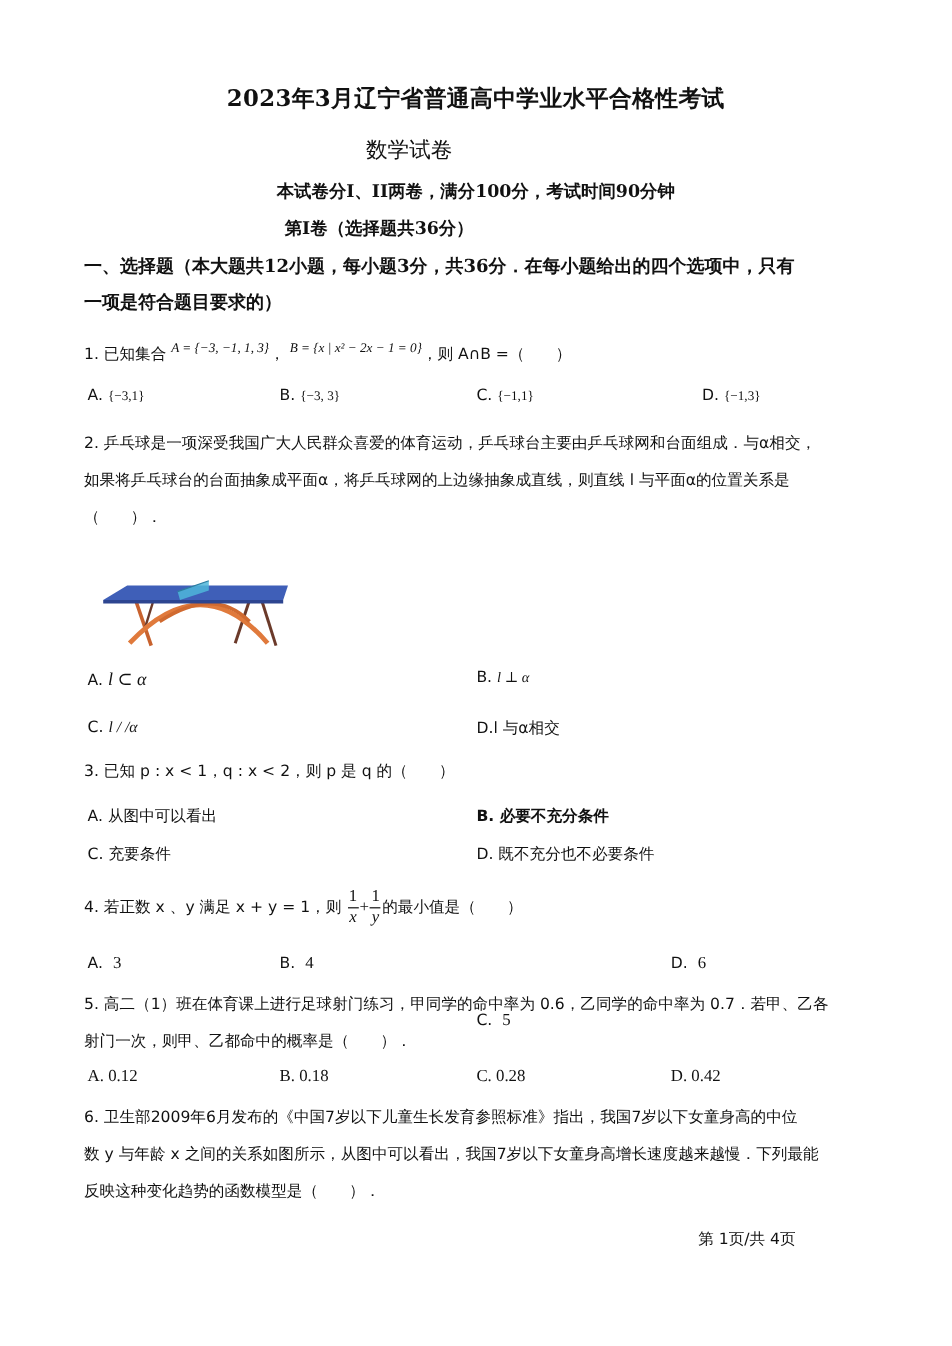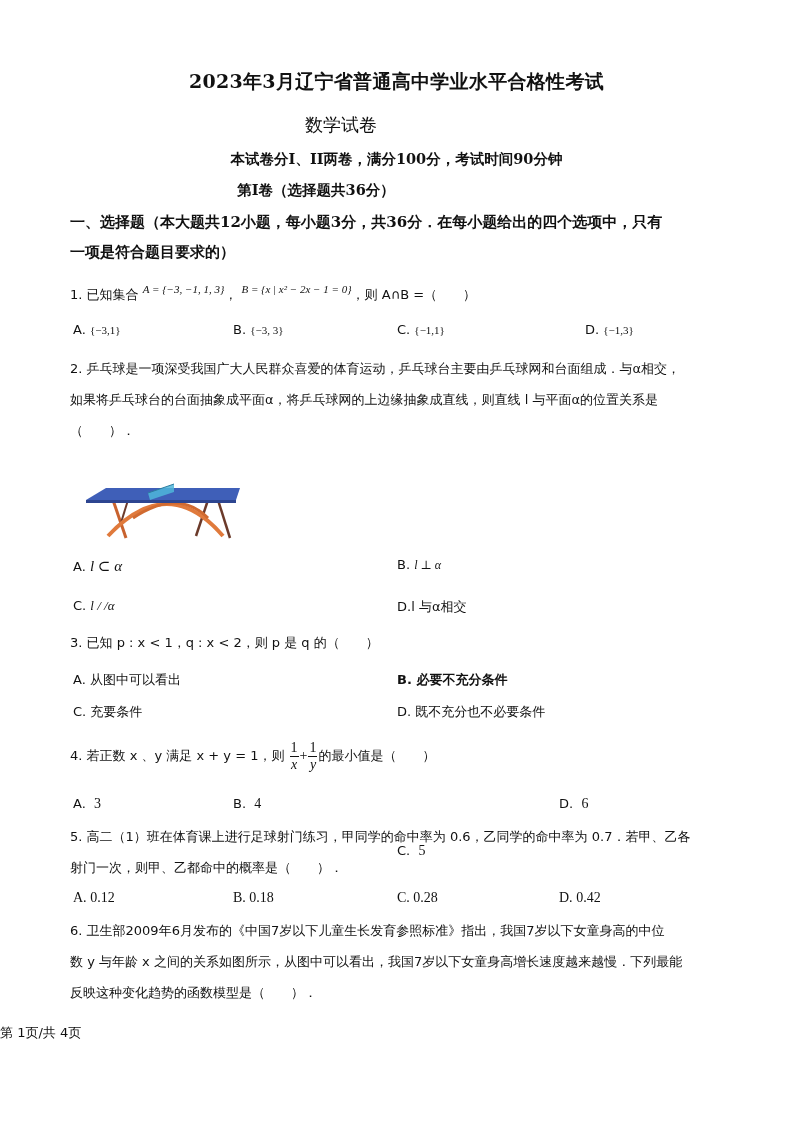--- a/index.html
+++ b/index.html
@@ -11,21 +11,21 @@
   .part { left: 0; width: 632px; text-align: center; top: 181px; font-family: "DejaVu Serif", "Liberation Serif", serif; font-weight: bold; font-size: 14.5px; }
   .section { left: 70px; font-family: "DejaVu Serif", "Liberation Serif", serif; font-weight: bold; font-size: 15px; }
   .q { left: 70px; font-size: 13px; }
   .opt { font-size: 13px; }
   .m { font-family: "Liberation Serif", "DejaVu Serif", serif; font-style: italic; font-size: 11px; }
   .mr { font-family: "Liberation Serif", "DejaVu Serif", serif; font-size: 14px; }
   .big { font-family: "Liberation Serif", "DejaVu Serif", serif; font-size: 11px; }
   .frac { display: inline-block; vertical-align: middle; text-align: center; font-family: "Liberation Serif", serif; font-size: 14px; line-height: 16px; margin: 0 1px; }
   .frac .num { display: block; border-bottom: 1px solid #111; padding: 0 1px; }
   .frac .den { display: block; font-style: italic; }
-  .footer { left: 0; width: 663px; text-align: left; top: 1024px; font-size: 13px; }
+  .footer { left: 0; width: 663px; text-align: right; top: 1024px; font-size: 13px; }
   .table-img { left: 78px; top: 478px; width: 170px; height: 68px; }
 </style>
 </head>
 <body>
 
 <div class="abs title">2023年3月辽宁省普通高中学业水平合格性考试</div>
 <div class="abs subtitle">数学试卷</div>
 <div class="abs info">本试卷分I、II两卷，满分100分，考试时间90分钟</div>
 <div class="abs part">第I卷（选择题共36分）</div>
 

